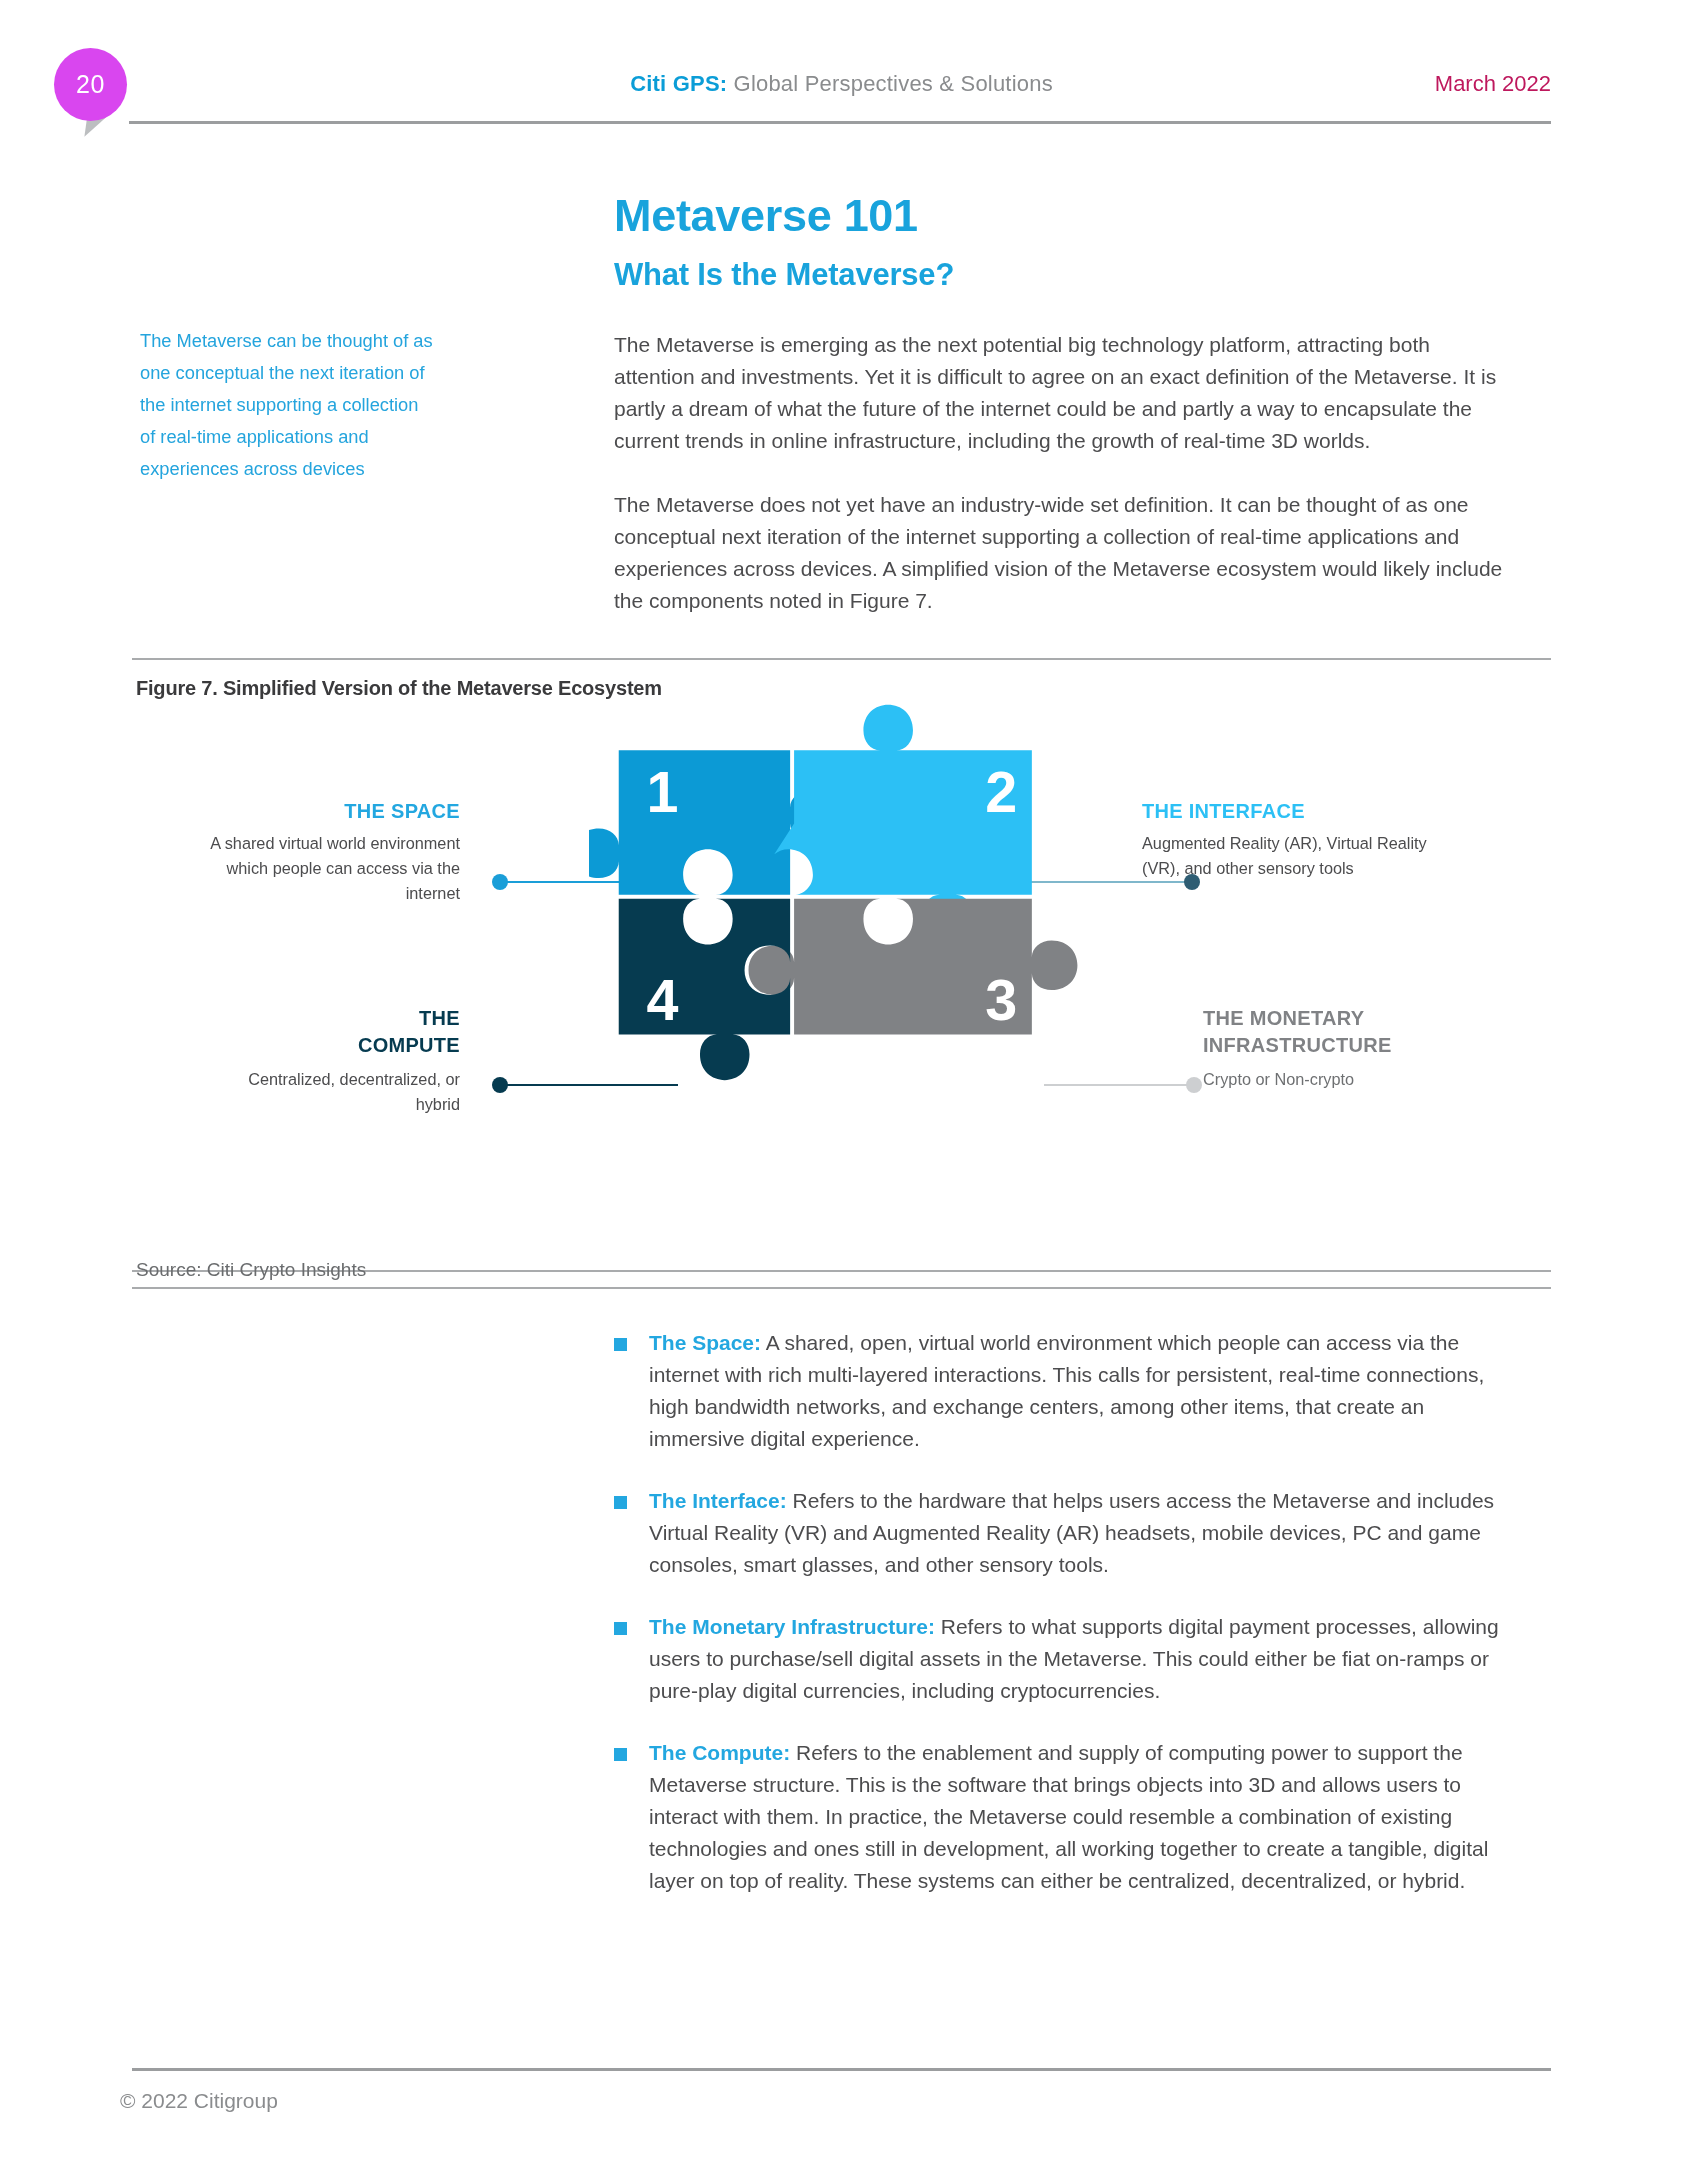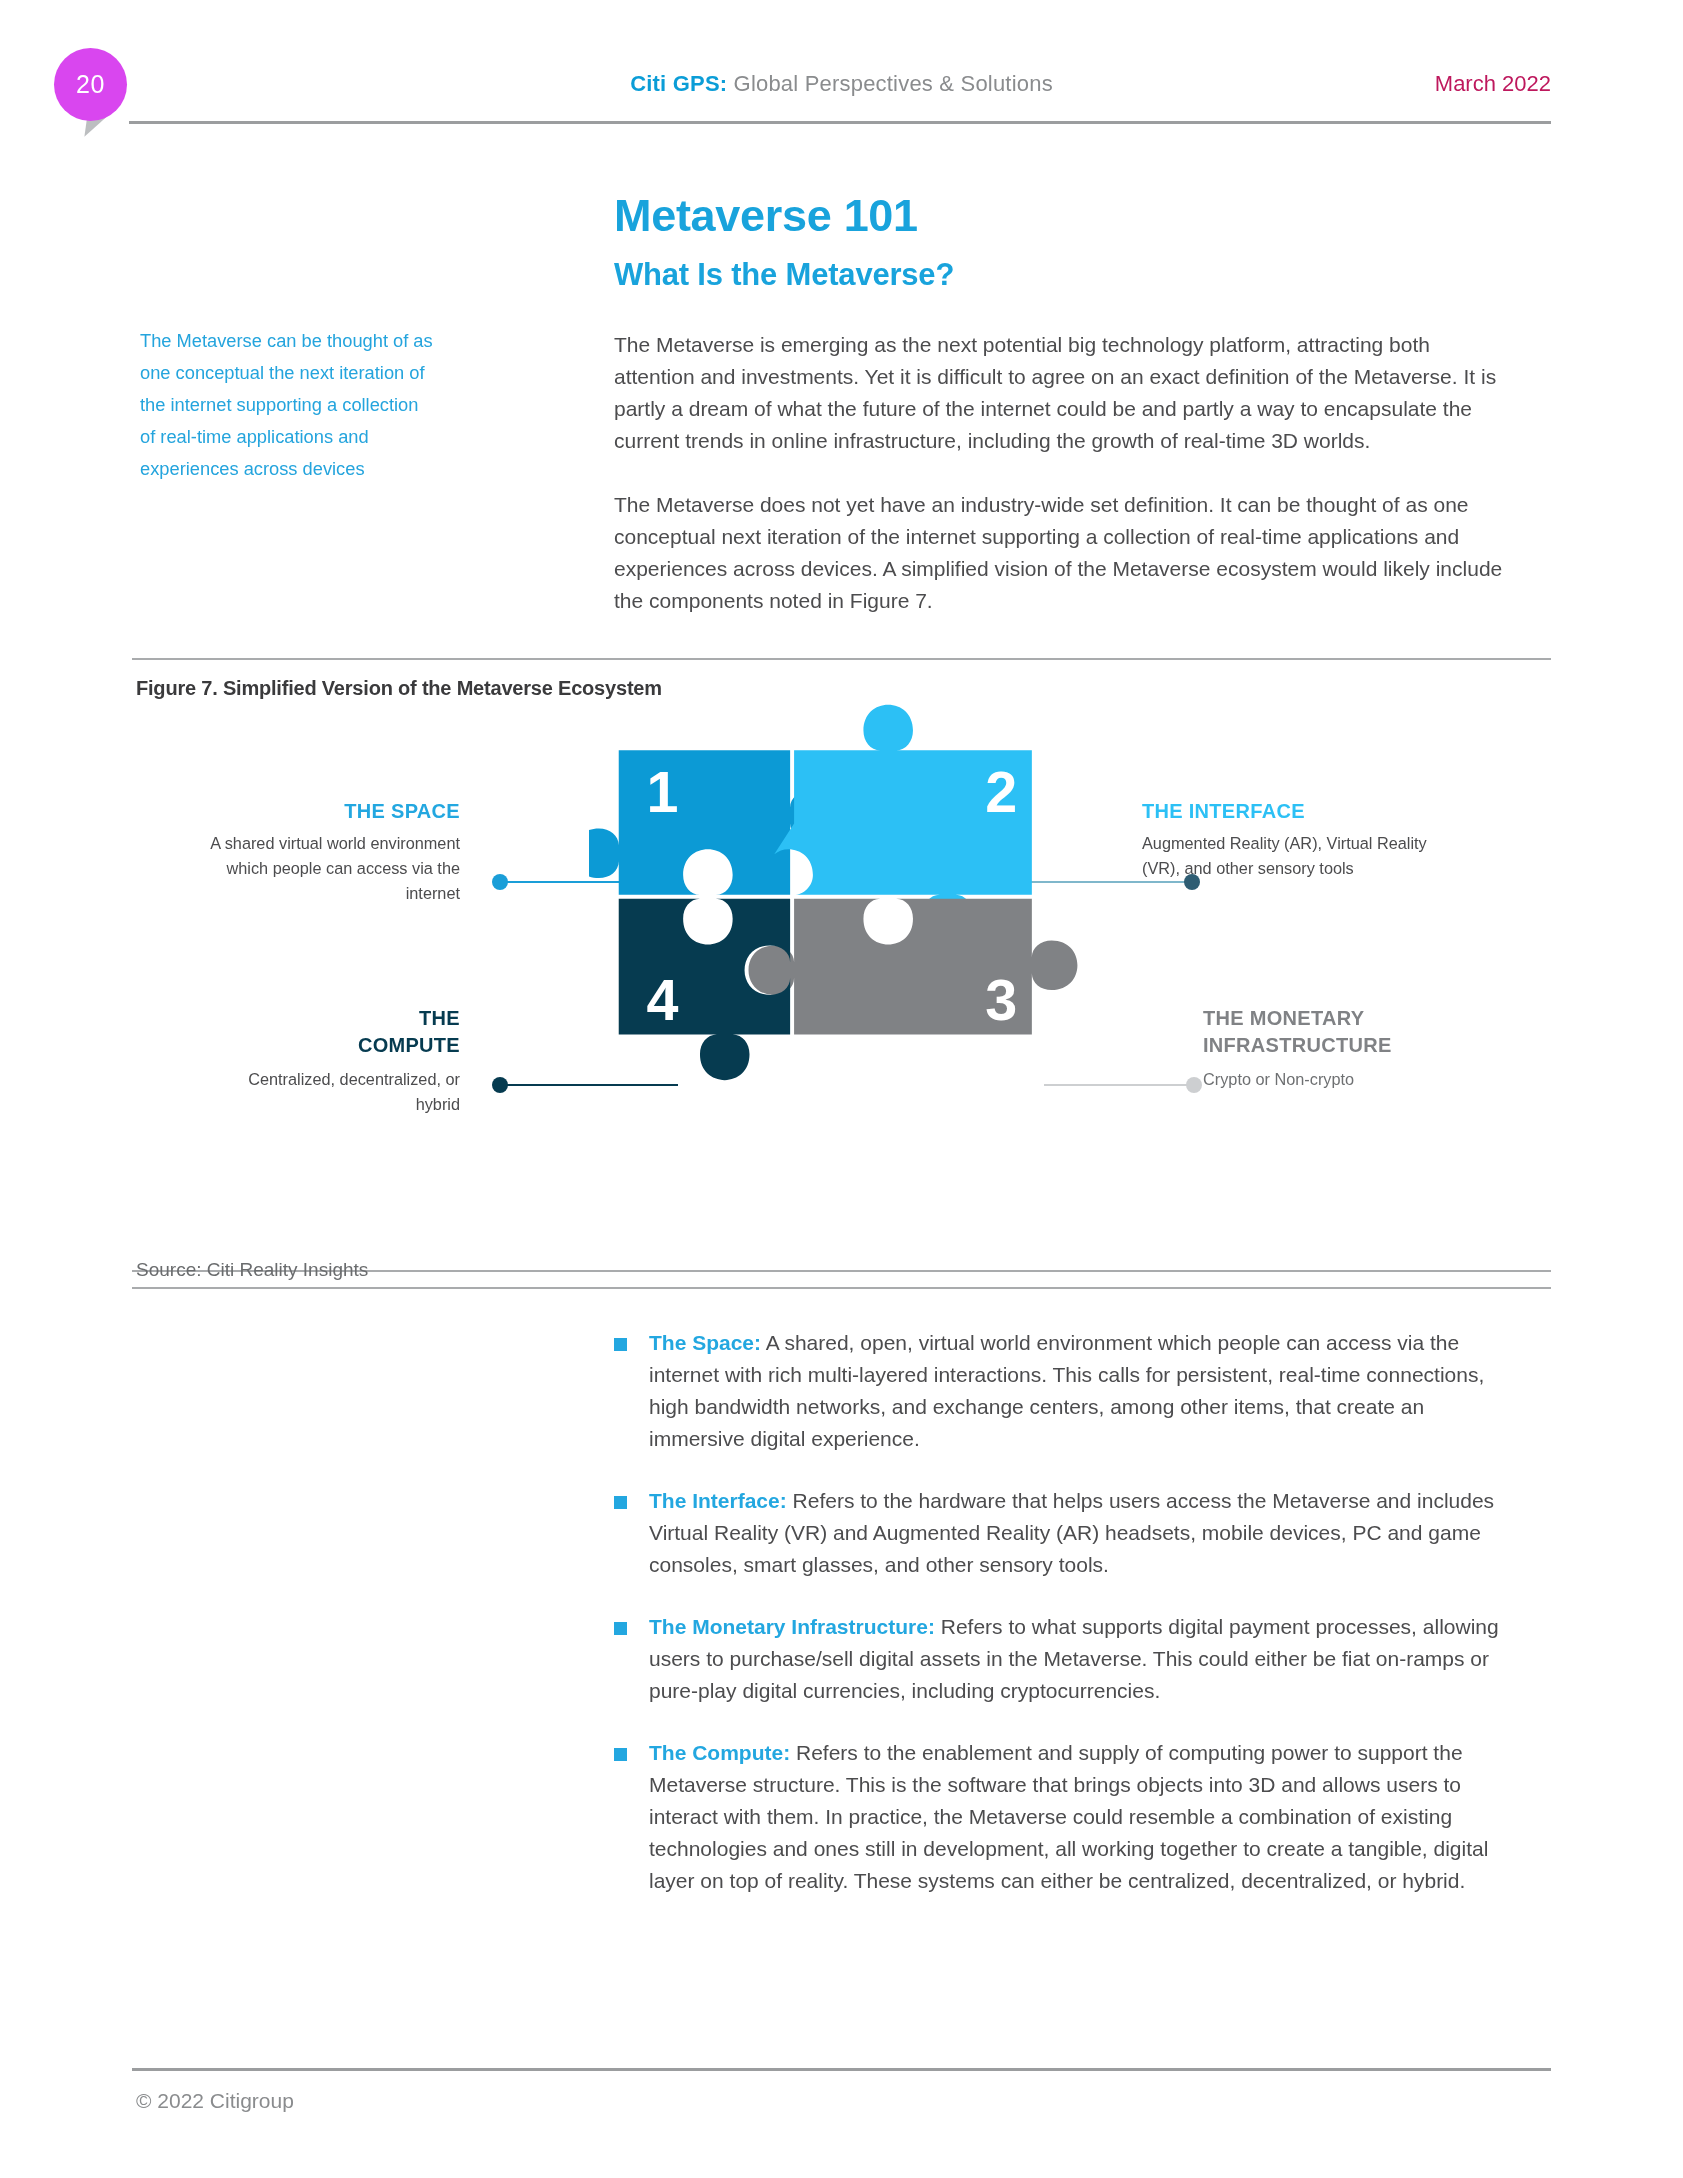--- a/index.html
+++ b/index.html
@@ -120,21 +120,21 @@
     width: 13px; height: 13px; background: #23a7e0;
   }
   .bullet .lead { color: #23a7e0; font-weight: bold; }
 
   
   .ftr-rule {
     position: absolute; left: 132px; right: 132px; top: 2068px;
     height: 3px; background: #9b9d9f;
   }
   .ftr-text {
-    position: absolute; left: 136px; top: 2089px;
+    position: absolute; left: 120px; top: 2089px;
     font-size: 21px; color: #8a8c8e; text-align: right;
   }
 </style>
 </head>
 <body>
 
 <div class="page">
 
   <div class="page-marker-tail"></div>
   <div class="page-marker">
@@ -253,21 +253,21 @@
     </div>
 
     <div class="lbl lbl-monetary">
       <div class="lbl-head" style="white-space:pre-line">THE MONETARY
 INFRASTRUCTURE</div>
       <div class="lbl-body">Crypto or Non-crypto</div>
     </div>
   </div>
 
   <div class="fig-rule-bottom"></div>
-  <div class="fig-source">Source: Citi Reality Insights</div>
+  <div class="fig-source">Source: Citi Crypto Insights</div>
   <div class="fig-rule-bottom2"></div>
 
   <div class="bullets">
     <div class="bullet">
       <span class="bullet-marker"></span>
       <span class="lead">The Space:</span><span> A shared, open, virtual world environment which people can access via the internet with rich multi-layered interactions. This calls for persistent, real-time connections, high bandwidth networks, and exchange centers, among other items, that create an immersive digital experience.</span>
     </div>
     <div class="bullet">
       <span class="bullet-marker"></span>
       <span class="lead">The Interface:</span><span> Refers to the hardware that helps users access the Metaverse and includes Virtual Reality (VR) and Augmented Reality (AR) headsets, mobile devices, PC and game consoles, smart glasses, and other sensory tools.</span>

